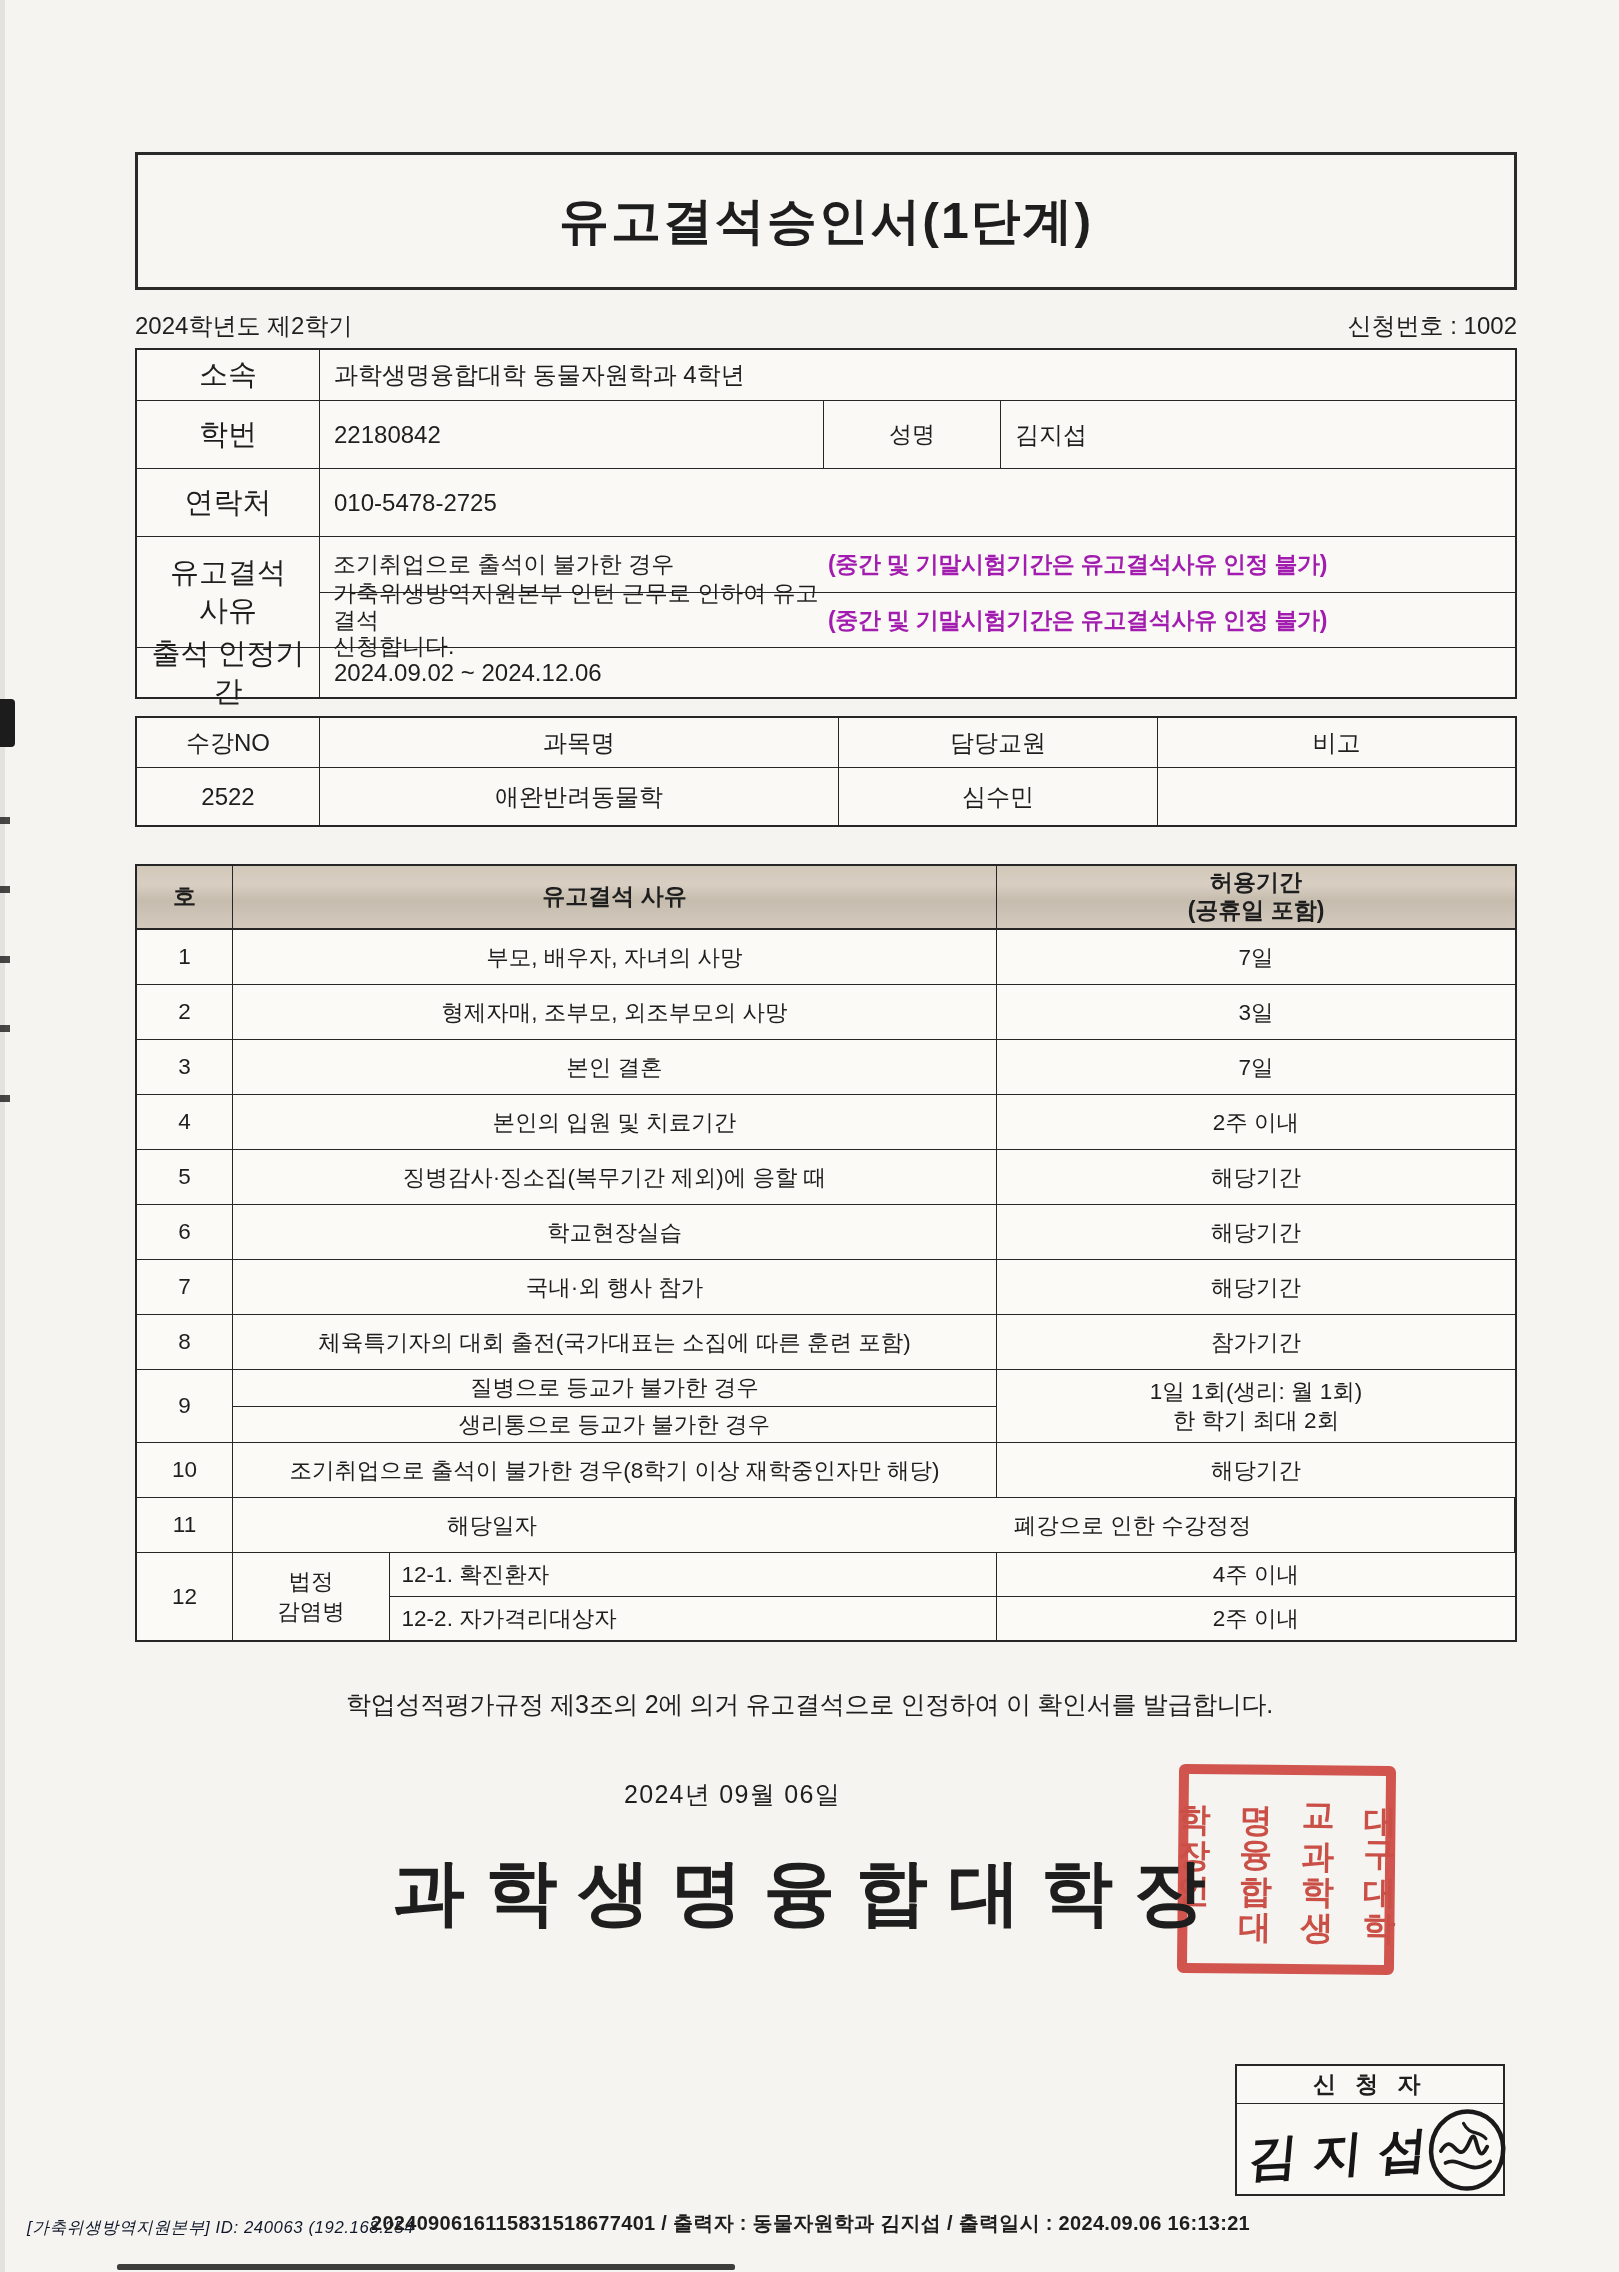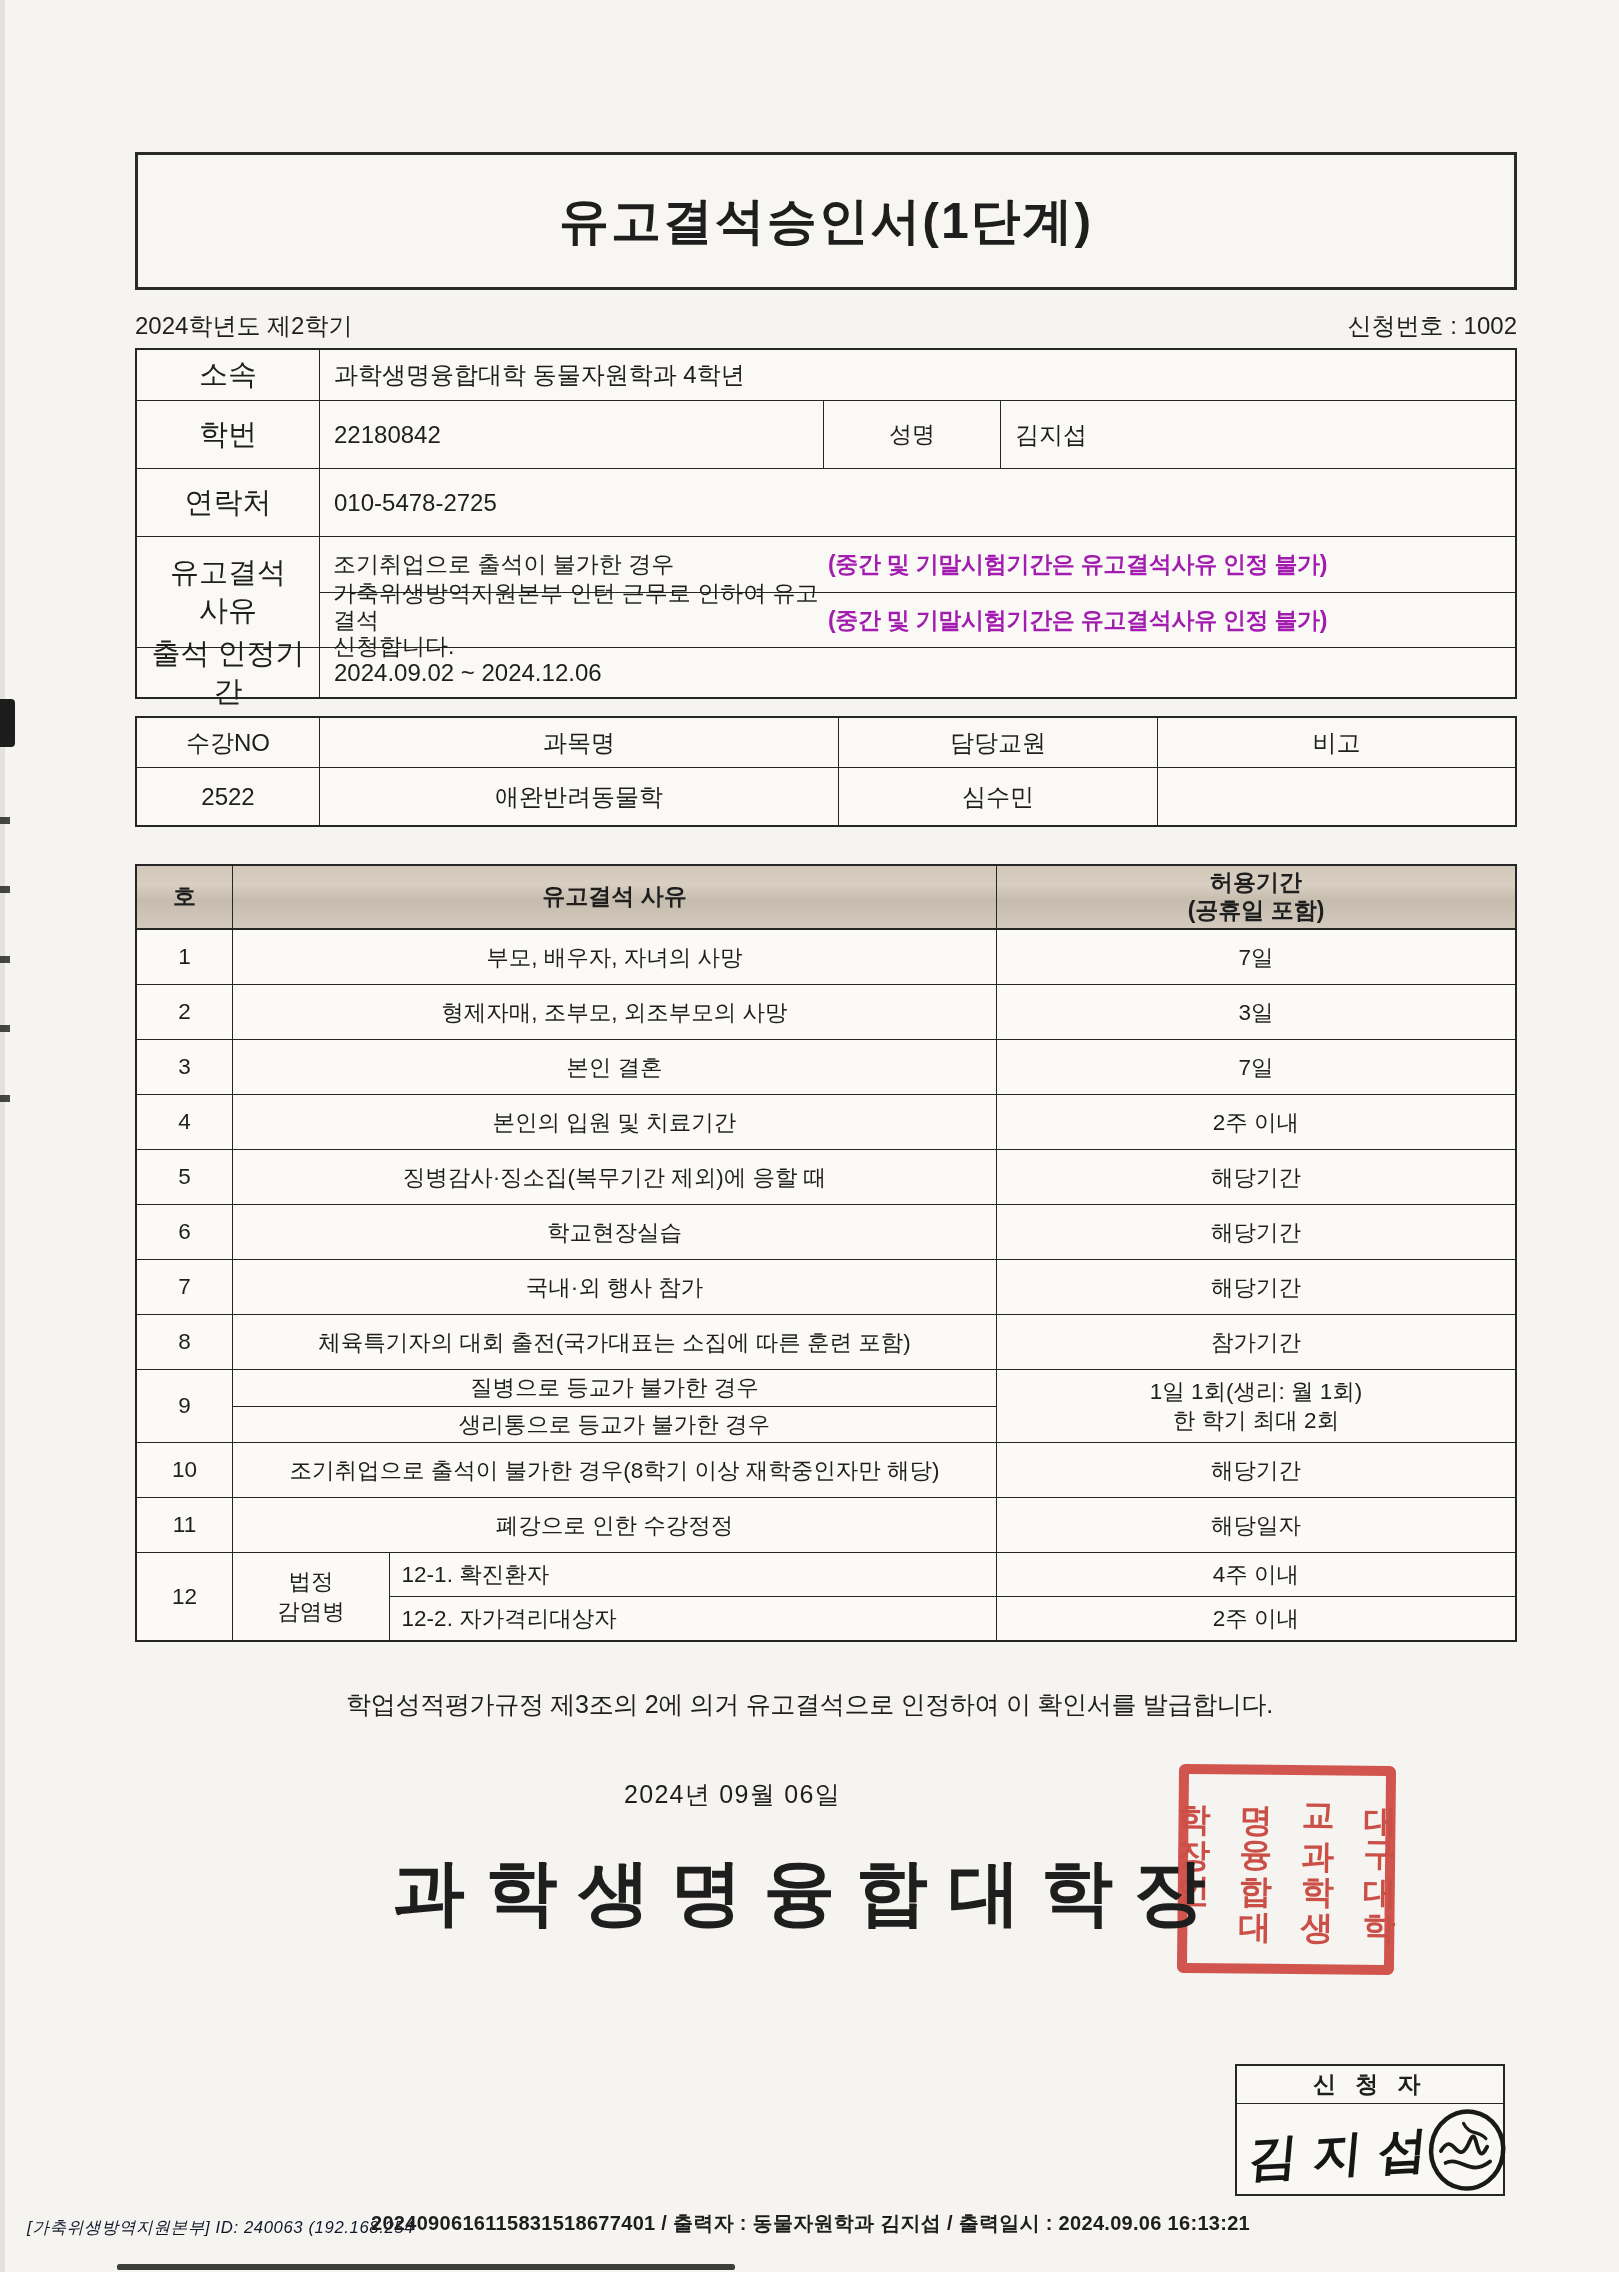--- a/index.html
+++ b/index.html
@@ -258,22 +258,22 @@
       </div>
     </div>
 
     <div class="rt-row">
       <div class="rcell col-no">10</div>
       <div class="rcell col-reason">조기취업으로 출석이 불가한 경우(8학기 이상 재학중인자만 해당)</div>
       <div class="rcell col-period">해당기간</div>
     </div>
     <div class="rt-row">
       <div class="rcell col-no">11</div>
+      <div class="rcell col-period">해당일자</div>
       <div class="rcell col-reason">폐강으로 인한 수강정정</div>
-      <div class="rcell col-period">해당일자</div>
     </div>
 
     <div class="rt-row12">
       <div class="rcell col-no" style="display:flex;align-items:center;justify-content:center;font-size:22.5px;">12</div>
       <div class="r12-group">
         <span>법정</span>
         <span>감염병</span>
       </div>
       <div class="r12-subs">
         <div class="r12-sub first">

